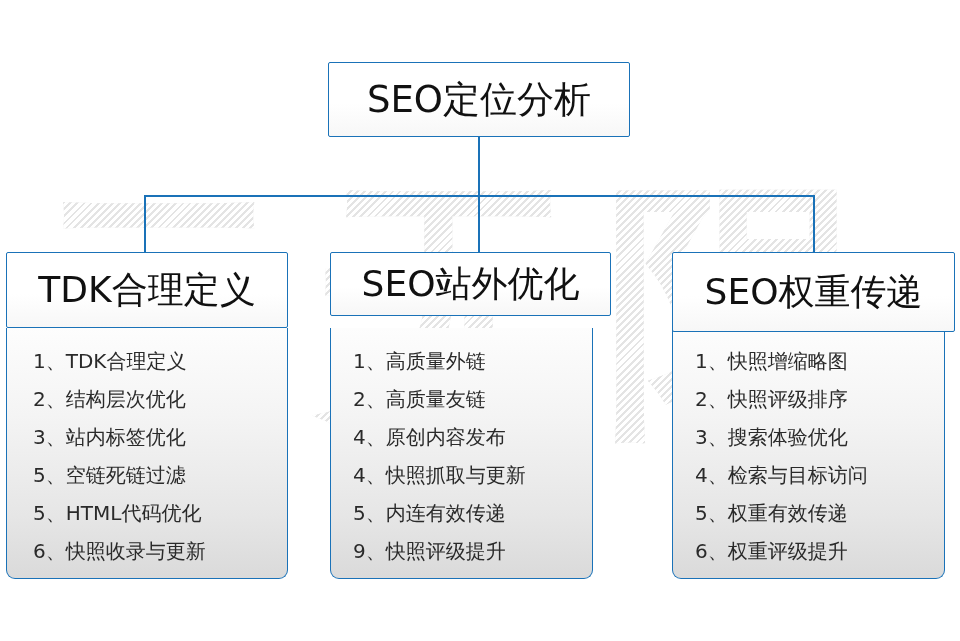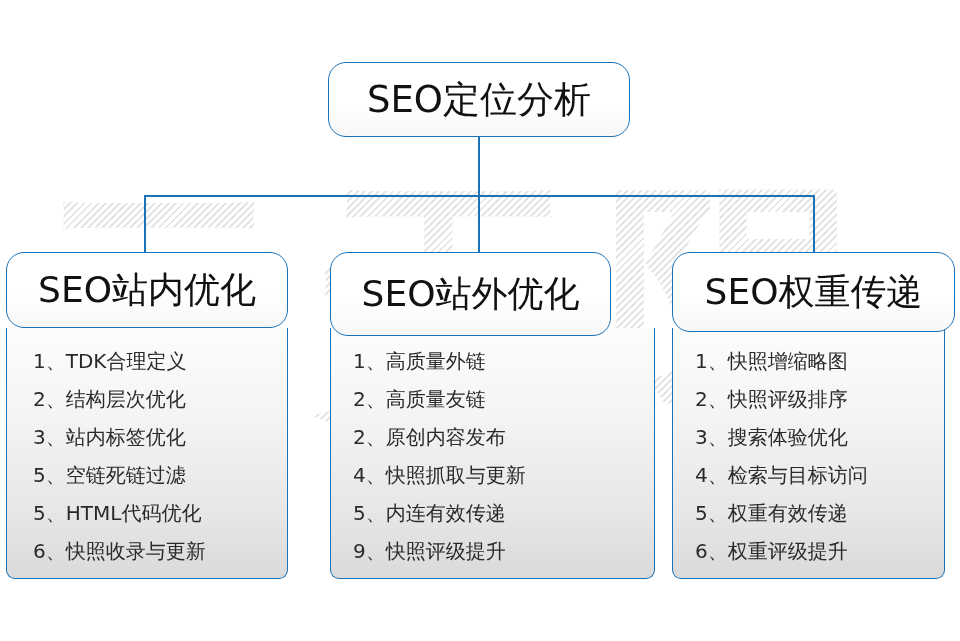--- a/index.html
+++ b/index.html
@@ -79,21 +79,21 @@
 
   
   .node {
     position: absolute;
     z-index: 2;
   }
   .hdr {
     position: absolute;
     box-sizing: border-box;
     border: 1.6px solid #1a72b8;
-    border-radius: 18px;
+    border-radius: 2px;
     background: linear-gradient(to bottom, #ffffff 0%, #ffffff 55%, #f7f7f7 100%);
     display: flex;
     align-items: center;
     justify-content: center;
     z-index: 3;
   }
   .hdr-label {
     font-size: 36px;
     color: #111111;
     letter-spacing: 0px;
@@ -142,43 +142,43 @@
   <div class="conn" style="left:144px; top:195px; width:1.6px; height:58px;"></div>
   <div class="conn" style="left:478px; top:195px; width:1.6px; height:58px;"></div>
   <div class="conn" style="left:813px; top:195px; width:1.6px; height:58px;"></div>
 
   <div class="hdr hdr-top" style="left:328px; top:62px; width:302px; height:75px;">
     <span class="hdr-label">SEO定位分析</span>
   </div>
 
   <div class="node col1">
     <div class="hdr" style="left:6px; top:252px; width:282px; height:76px;">
-      <span class="hdr-label">SEO站内优化</span>
+      <span class="hdr-label">TDK合理定义</span>
     </div>
     <div class="body" style="left:6px; top:328px; width:282px; height:251px;">
       <ul>
         <li>1、TDK合理定义</li>
         <li>2、结构层次优化</li>
         <li>3、站内标签优化</li>
         <li>5、空链死链过滤</li>
         <li>5、HTML代码优化</li>
         <li>6、快照收录与更新</li>
       </ul>
     </div>
   </div>
 
   <div class="node col2">
-    <div class="hdr" style="left:330px; top:252px; width:281px; height:84px;">
+    <div class="hdr" style="left:330px; top:252px; width:281px; height:64px;">
       <span class="hdr-label">SEO站外优化</span>
     </div>
-    <div class="body" style="left:330px; top:328px; width:325px; height:251px;">
+    <div class="body" style="left:330px; top:328px; width:263px; height:251px;">
       <ul>
         <li>1、高质量外链</li>
         <li>2、高质量友链</li>
-        <li>2、原创内容发布</li>
+        <li>4、原创内容发布</li>
         <li>4、快照抓取与更新</li>
         <li>5、内连有效传递</li>
         <li>9、快照评级提升</li>
       </ul>
     </div>
   </div>
 
   <div class="node col3">
     <div class="hdr" style="left:672px; top:252px; width:283px; height:80px;">
       <span class="hdr-label">SEO权重传递</span>

